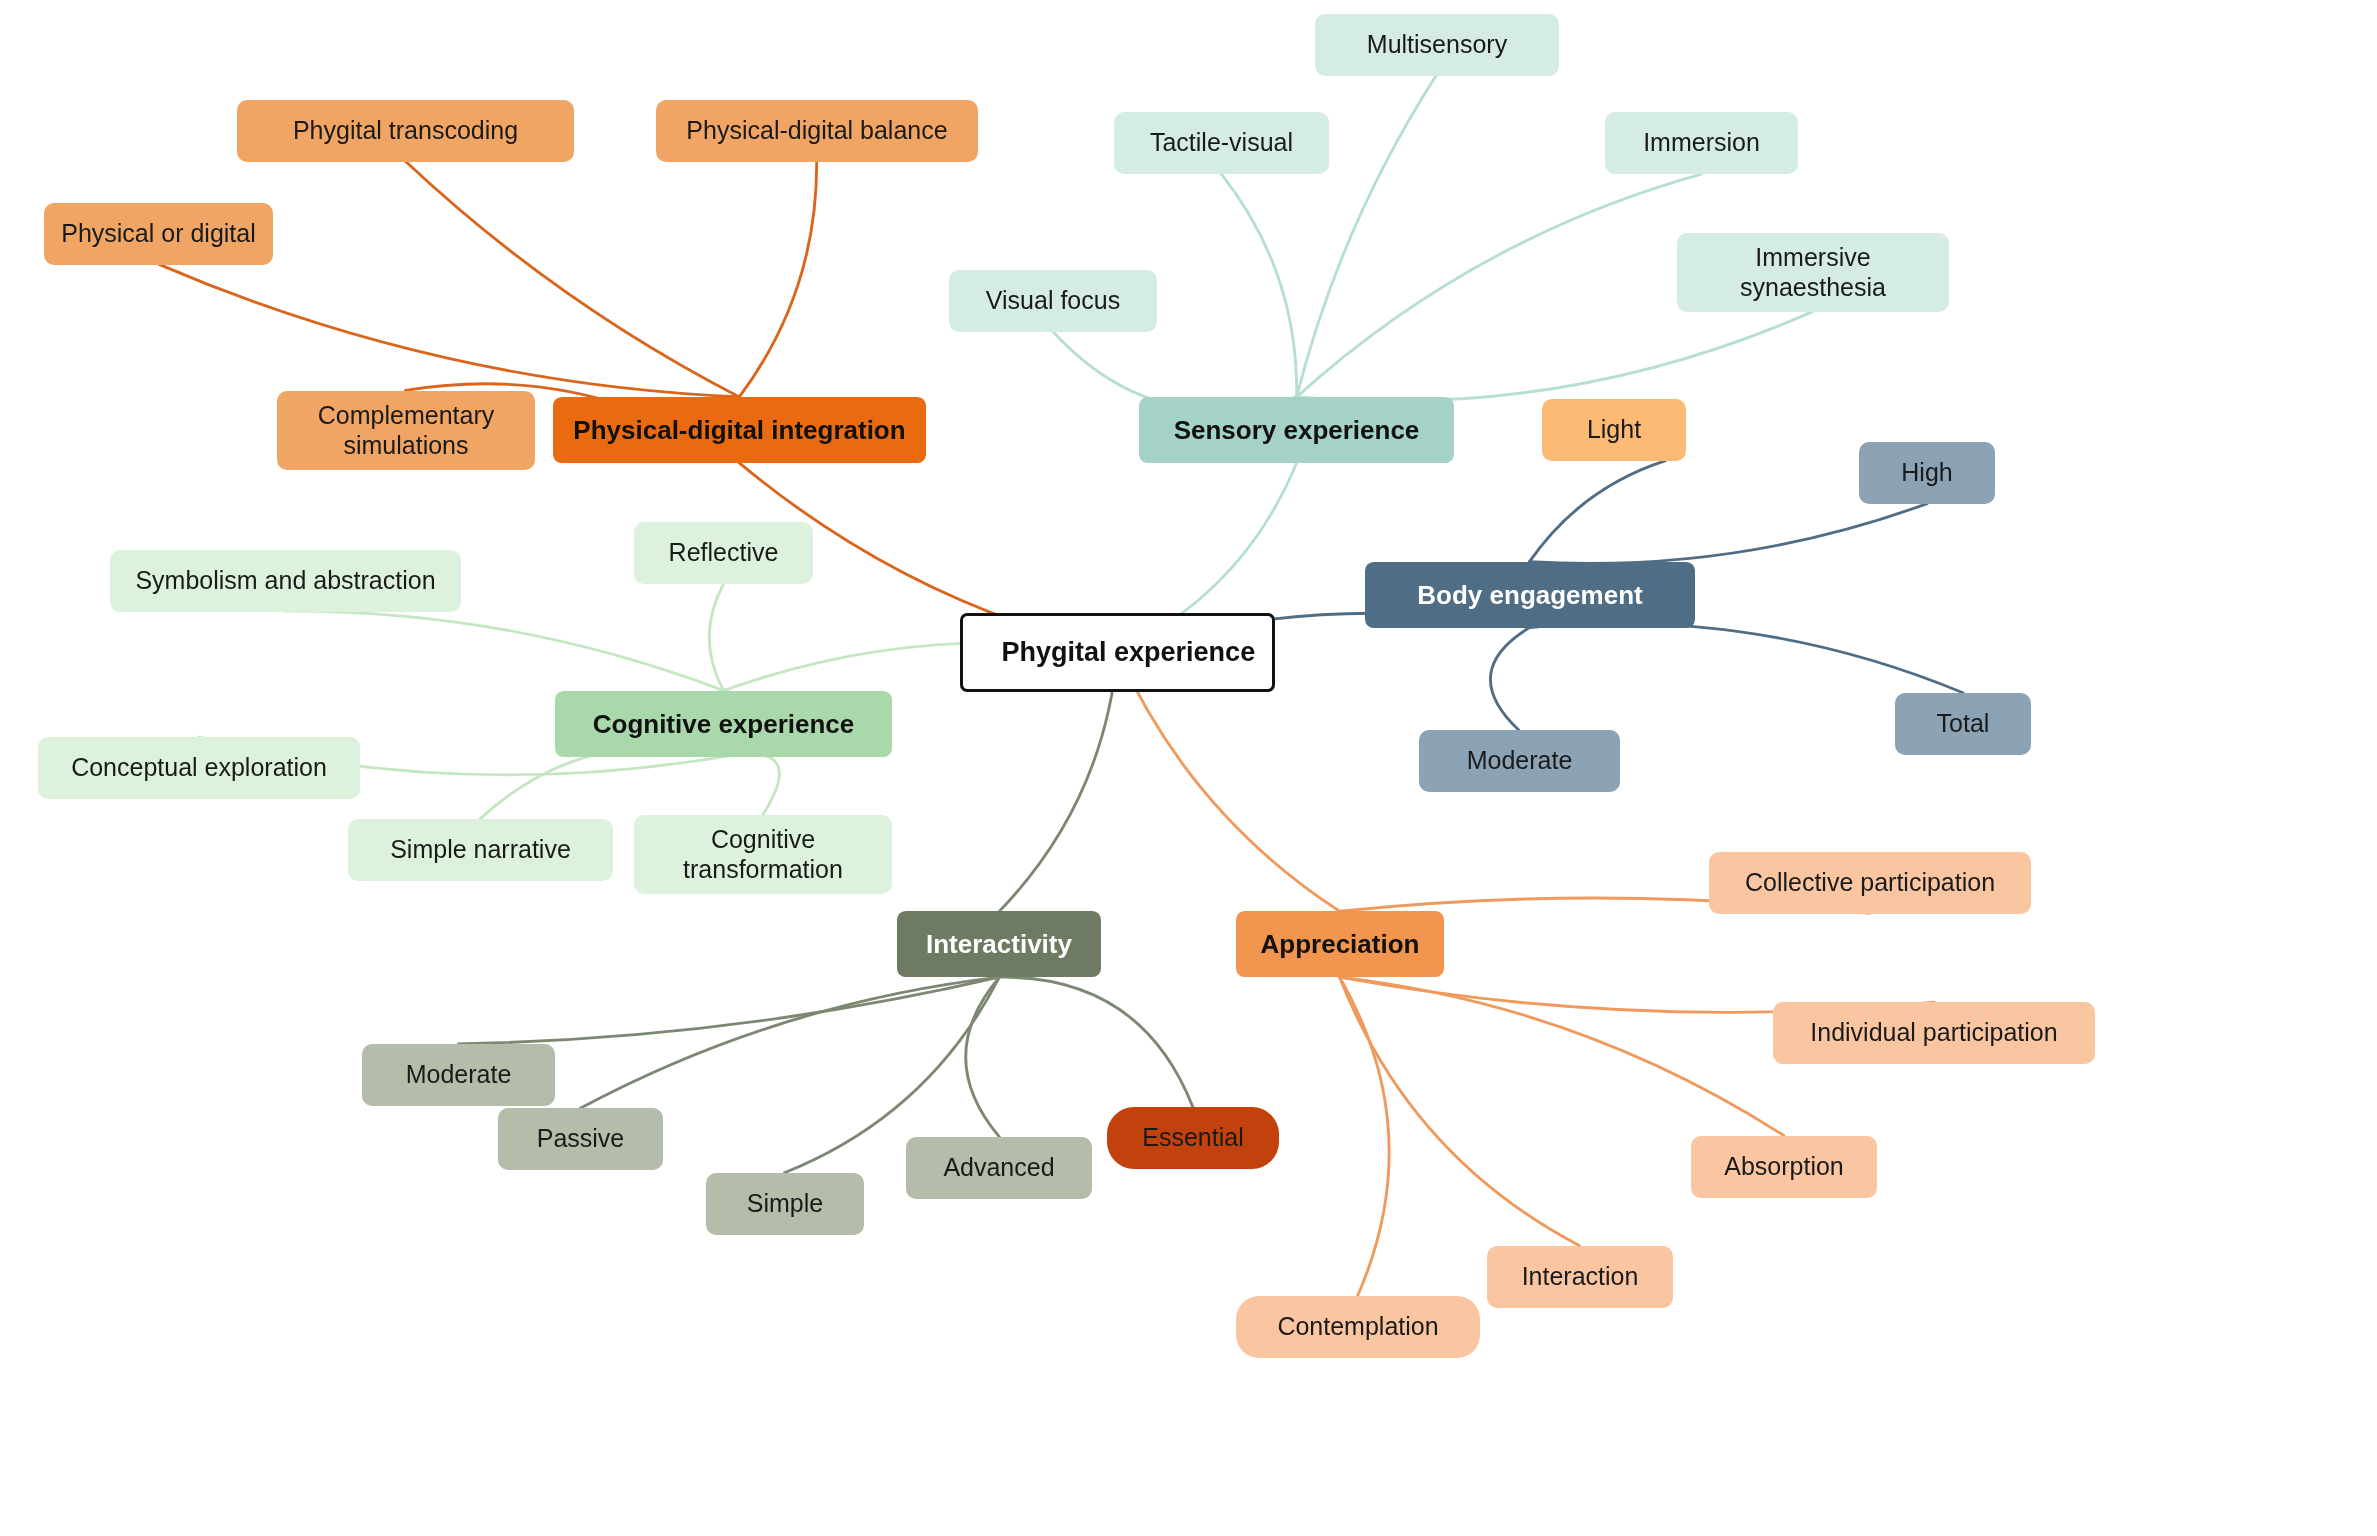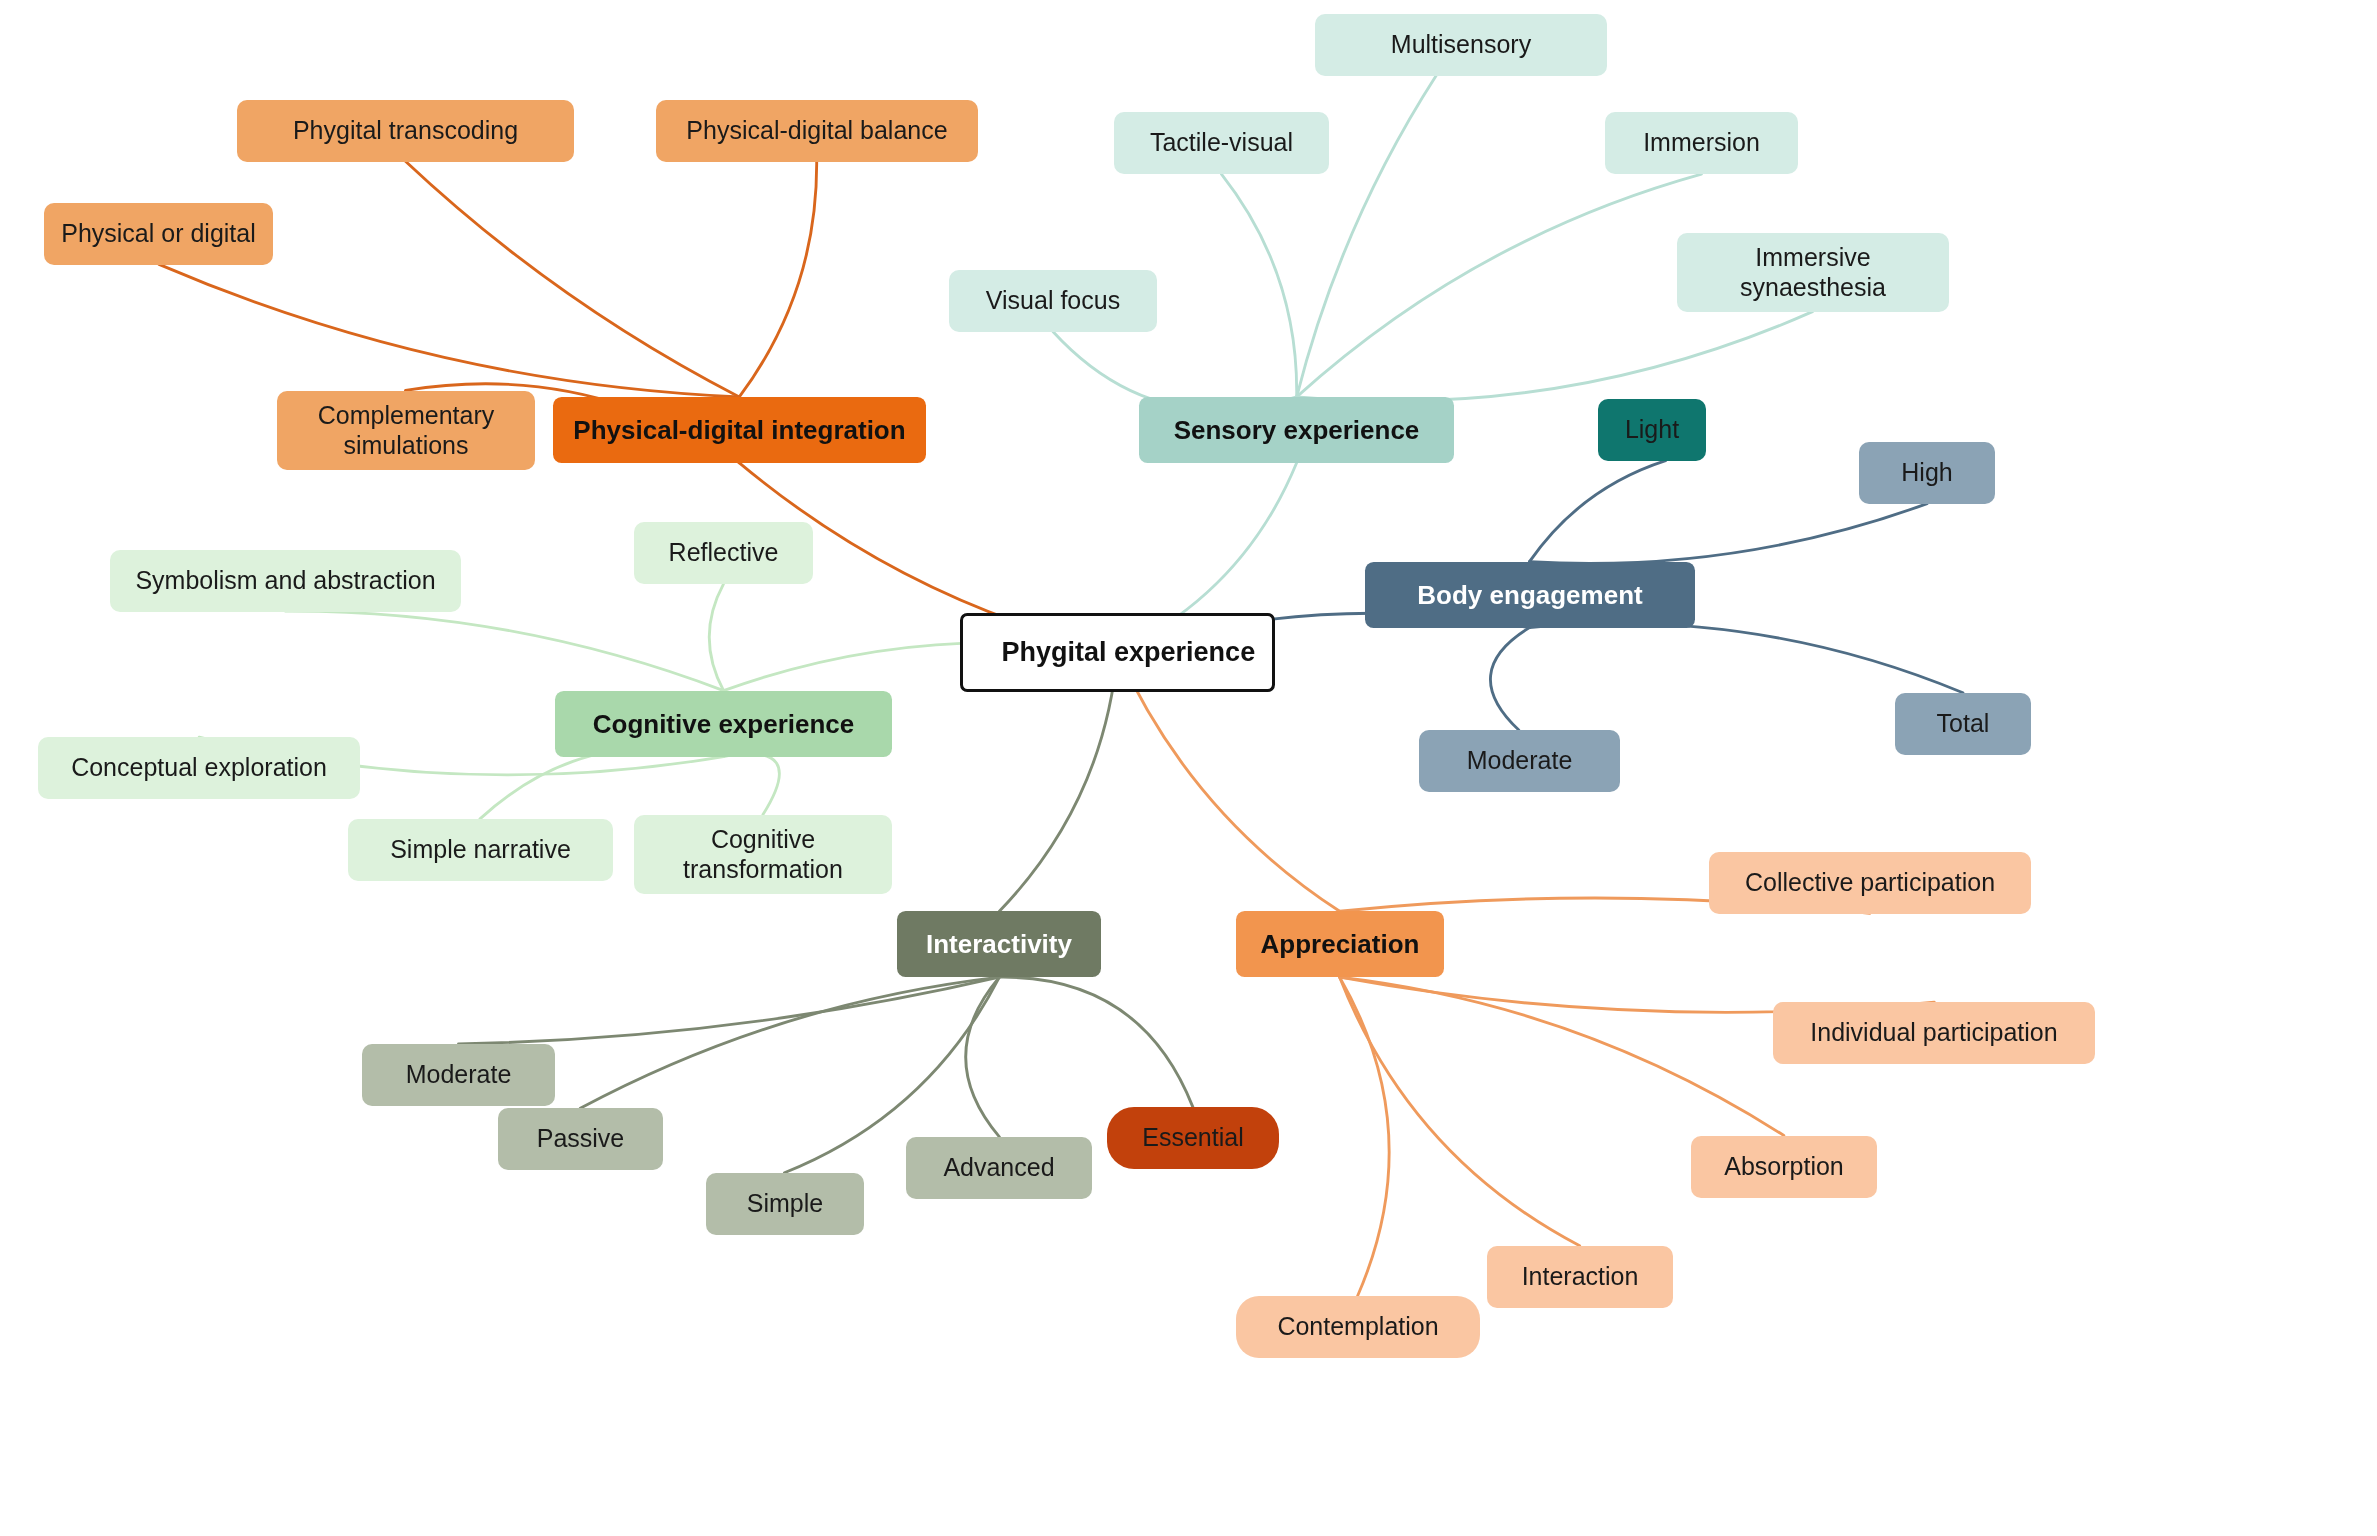--- a/index.html
+++ b/index.html
@@ -96,28 +96,28 @@
       <path d="M 1870 1364 Q 1967.3984465004855 1614.1240544595662 2205 1739" fill="none" stroke="#ef9a5c" stroke-width="4" stroke-linecap="round"></path>
       <path d="M 1870 1364 Q 1994.323671920628 1580.217771240414 1895 1809" fill="none" stroke="#ef9a5c" stroke-width="4" stroke-linecap="round"></path>
     </svg>
   <div id="nodes">
       <div class="node leaf" style="left: 237px; top: 100px; width: 337px; min-height: 62px; background: rgb(240, 165, 100);">Phygital transcoding</div>
       <div class="node leaf" style="left: 656px; top: 100px; width: 322px; min-height: 62px; background: rgb(240, 165, 100);">Physical-digital balance</div>
       <div class="node leaf" style="left: 44px; top: 203px; width: 229px; min-height: 62px; background: rgb(240, 165, 100);">Physical or digital</div>
       <div class="node leaf" style="left: 277px; top: 391px; width: 258px; min-height: 79px; background: rgb(240, 165, 100);">Complementary
 simulations</div>
       <div class="node branch" style="left: 553px; top: 397px; width: 373px; min-height: 66px; background: rgb(234, 106, 16); color: rgb(17, 17, 17);">Physical-digital integration</div>
-      <div class="node leaf" style="left: 1315px; top: 13.6px; width: 292px; min-height: 62px; background: rgb(212, 236, 229);">Multisensory</div>
+      <div class="node leaf" style="left: 1315px; top: 13.6px; width: 244px; min-height: 62px; background: rgb(212, 236, 229);">Multisensory</div>
       <div class="node leaf" style="left: 1114px; top: 112px; width: 215px; min-height: 62px; background: rgb(212, 236, 229);">Tactile-visual</div>
       <div class="node leaf" style="left: 1605px; top: 112px; width: 193px; min-height: 62px; background: rgb(212, 236, 229);">Immersion</div>
       <div class="node leaf" style="left: 1677px; top: 233px; width: 272px; min-height: 79px; background: rgb(212, 236, 229);">Immersive
 synaesthesia</div>
       <div class="node leaf" style="left: 949px; top: 270px; width: 208px; min-height: 62px; background: rgb(212, 236, 229);">Visual focus</div>
       <div class="node branch" style="left: 1139px; top: 397px; width: 315px; min-height: 66px; background: rgb(165, 210, 199); color: rgb(17, 17, 17);">Sensory experience</div>
-      <div class="node leaf" style="left: 1598px; top: 399px; width: 108px; min-height: 62px; background: #0f766e;">Light</div>
+      <div class="node leaf" style="left: 1542px; top: 399px; width: 144px; min-height: 62px; background: #fdba74;">Light</div>
       <div class="node leaf" style="left: 1859px; top: 442px; width: 136px; min-height: 62px; background: rgb(139, 163, 181);">High</div>
       <div class="node leaf" style="left: 1895px; top: 693px; width: 136px; min-height: 62px; background: rgb(139, 163, 181);">Total</div>
       <div class="node leaf" style="left: 1419px; top: 730px; width: 201px; min-height: 62px; background: rgb(139, 163, 181);">Moderate</div>
       <div class="node branch" style="left: 1365px; top: 562px; width: 330px; min-height: 66px; background: rgb(79, 109, 133); color: rgb(255, 255, 255);">Body engagement</div>
       <div class="node leaf" style="left: 634px; top: 522px; width: 179px; min-height: 62px; background: rgb(221, 242, 220);">Reflective</div>
       <div class="node leaf" style="left: 110px; top: 550px; width: 351px; min-height: 62px; background: rgb(221, 242, 220);">Symbolism and abstraction</div>
       <div class="node leaf" style="left: 38px; top: 737px; width: 322px; min-height: 62px; background: rgb(221, 242, 220);">Conceptual exploration</div>
       <div class="node leaf" style="left: 348px; top: 819px; width: 265px; min-height: 62px; background: rgb(221, 242, 220);">Simple narrative</div>
       <div class="node leaf" style="left: 634px; top: 815px; width: 258px; min-height: 79px; background: rgb(221, 242, 220);">Cognitive
 transformation</div>

